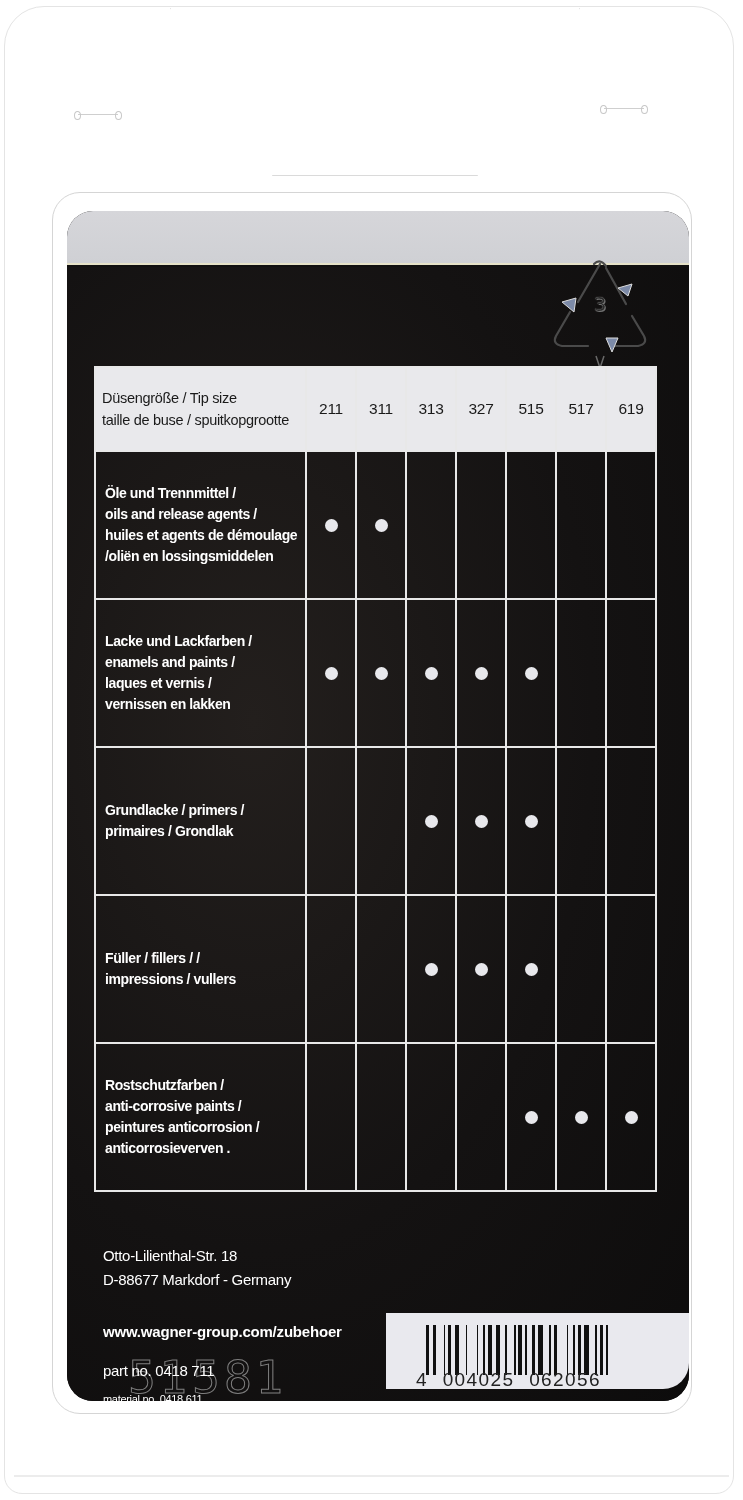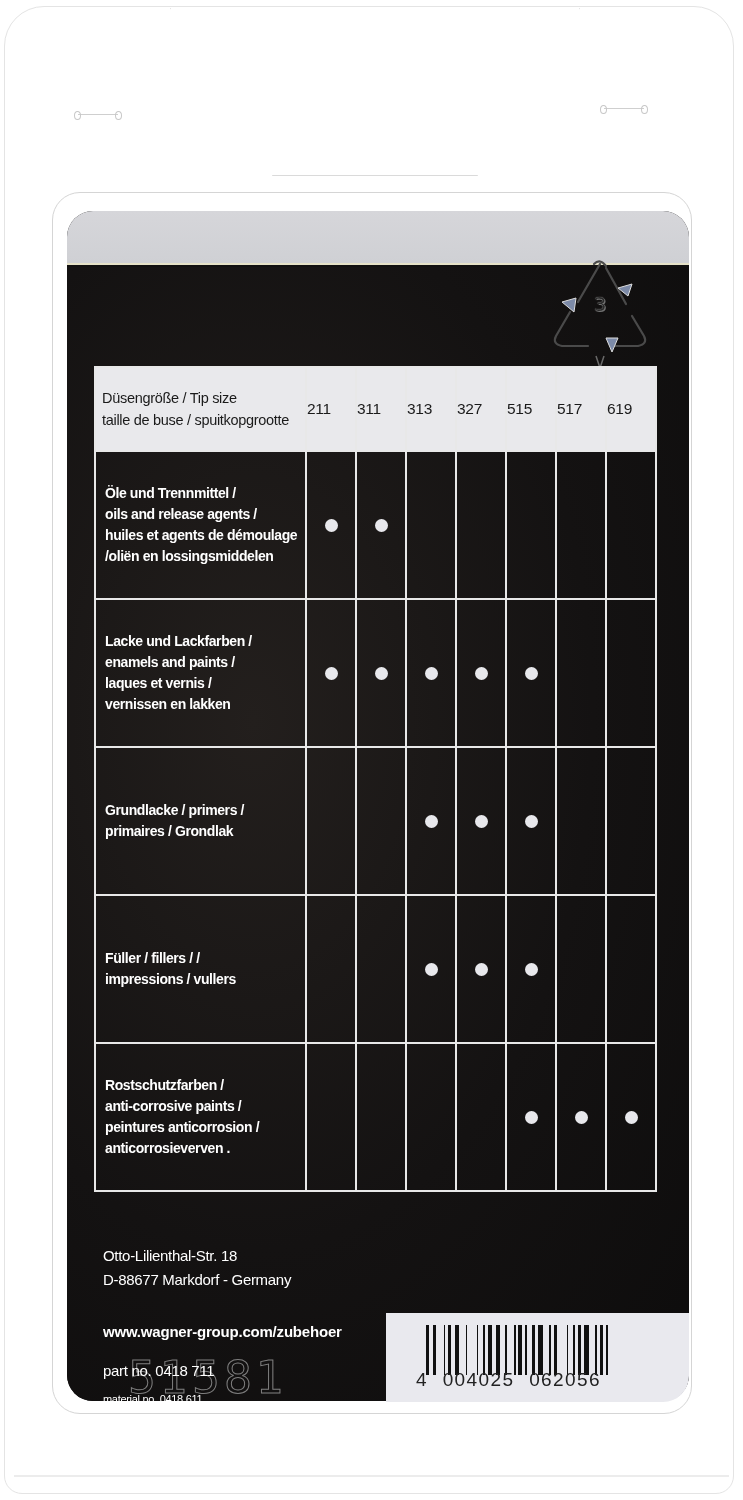--- a/index.html
+++ b/index.html
@@ -63,21 +63,21 @@
     position: absolute; left: 94px; top: 366px; width: 561px;
     border-collapse: collapse; table-layout: fixed;
   }
   .tbl td { border: 2px solid #e8e8e8; vertical-align: middle; }
   .tbl col.label-col { width: 211px; }
   .tbl col.size-col { width: 50px; }
 
   .hdr-row { height: 84px; }
   .hdr-row td { background: #e9e9ec; color: #1a1a1a; }
   .hdr-label { padding: 0 6px 0 6px; font-size: 14.5px; line-height: 22px; letter-spacing: -0.3px; }
-  .size-cell { font-size: 15.5px; letter-spacing: -0.3px; }
+  .size-cell { text-align: center; font-size: 15.5px; letter-spacing: -0.3px; }
 
   .filter-row { height: 60px; }
   .filter-label {
     background: linear-gradient(90deg, #cfd0d3 0%, #b9babd 100%) !important;
     color: #1a1a1a; padding: 0 6px; font-size: 14.5px; line-height: 21px; letter-spacing: -0.3px;
   }
   .swatch { padding: 0; }
 
   .use-row { height: 148px; }
   .use-row td { background: transparent; }
@@ -114,21 +114,21 @@
     font-size: 11px; letter-spacing: -0.3px;
   }
   .embossed {
     position: absolute; left: 128px; top: 1352px; font-size: 44px; letter-spacing: 4px;
     color: transparent; -webkit-text-stroke: 1px #9a9a9a; font-family: "DejaVu Sans", sans-serif;
     opacity: 0.8;
   }
 
   
   .barcode-box {
-    position: absolute; left: 386px; top: 1313px; width: 303px; height: 89px;
+    position: absolute; left: 386px; top: 1313px; width: 303px; height: 76px;
     background: #e9e9ee; border-bottom-right-radius: 26px;
   }
   .bars {
     position: absolute; left: 40px; top: 12px; width: 232px; height: 50px;
   }
   .bars span { position: absolute; top: 0; height: 100%; background: #111; }
   .barcode-digits {
     position: absolute; left: 30px; top: 56px; font-size: 19px; color: #222;
     letter-spacing: 1.4px; font-family: "Liberation Sans", sans-serif;
   }

